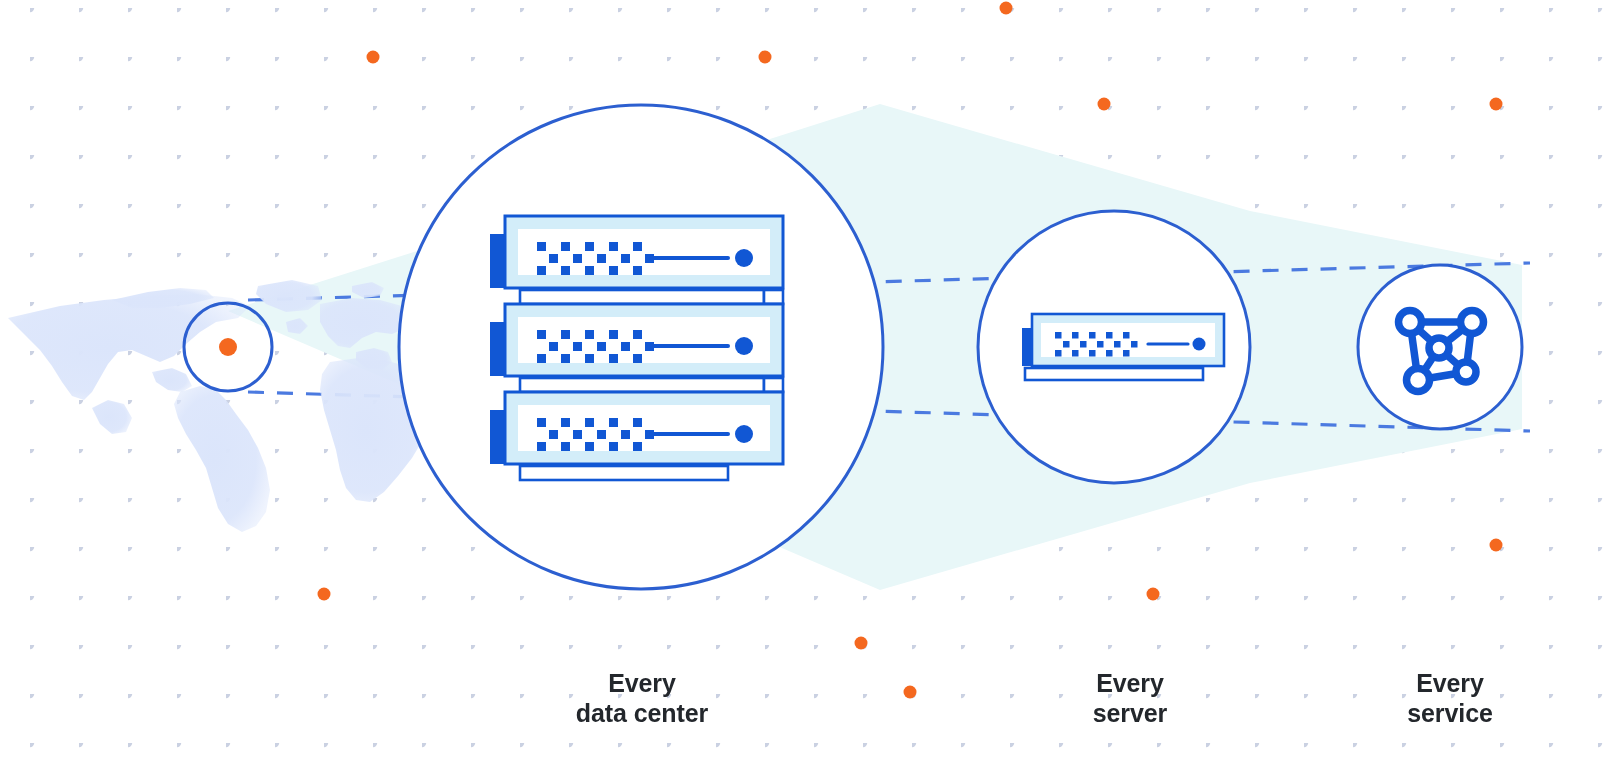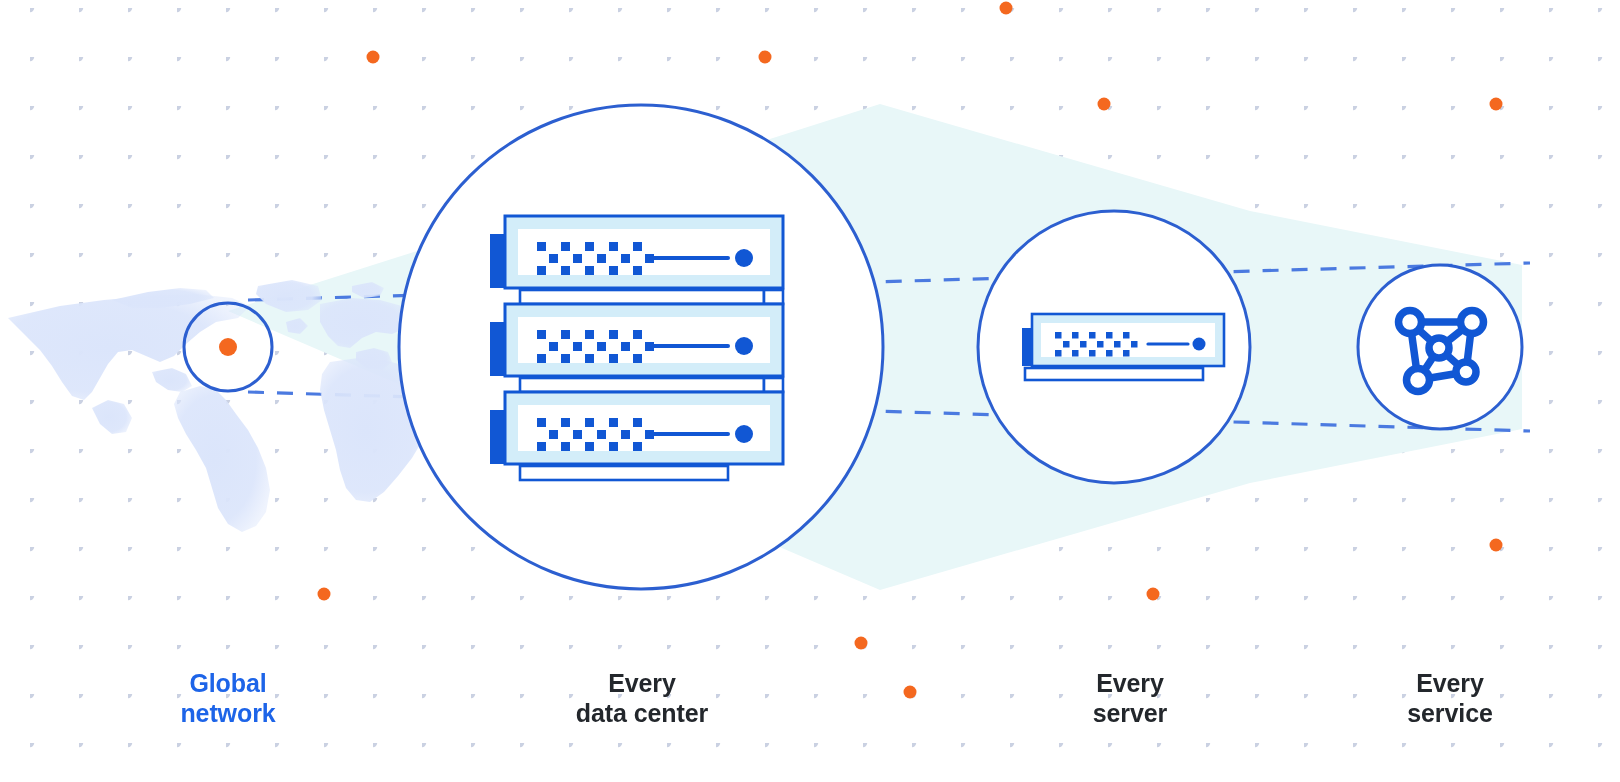--- a/index.html
+++ b/index.html
@@ -314,22 +314,20 @@
           <circle cx="1472" cy="322" r="11.5"></circle>
           <circle cx="1418" cy="380" r="11.5"></circle>
           <circle cx="1466" cy="372" r="10"></circle>
           <circle cx="1439" cy="348" r="10"></circle>
         </g>
       </g>
 
     </g>
   </svg>
 
-  <div class="caption" id="cap-global">Global
-network</div>
 
   <div class="caption" id="cap-datacenter">Every
 data center</div>
 
   <div class="caption" id="cap-server">Every
 server</div>
 
   <div class="caption" id="cap-service">Every
 service</div>
 

